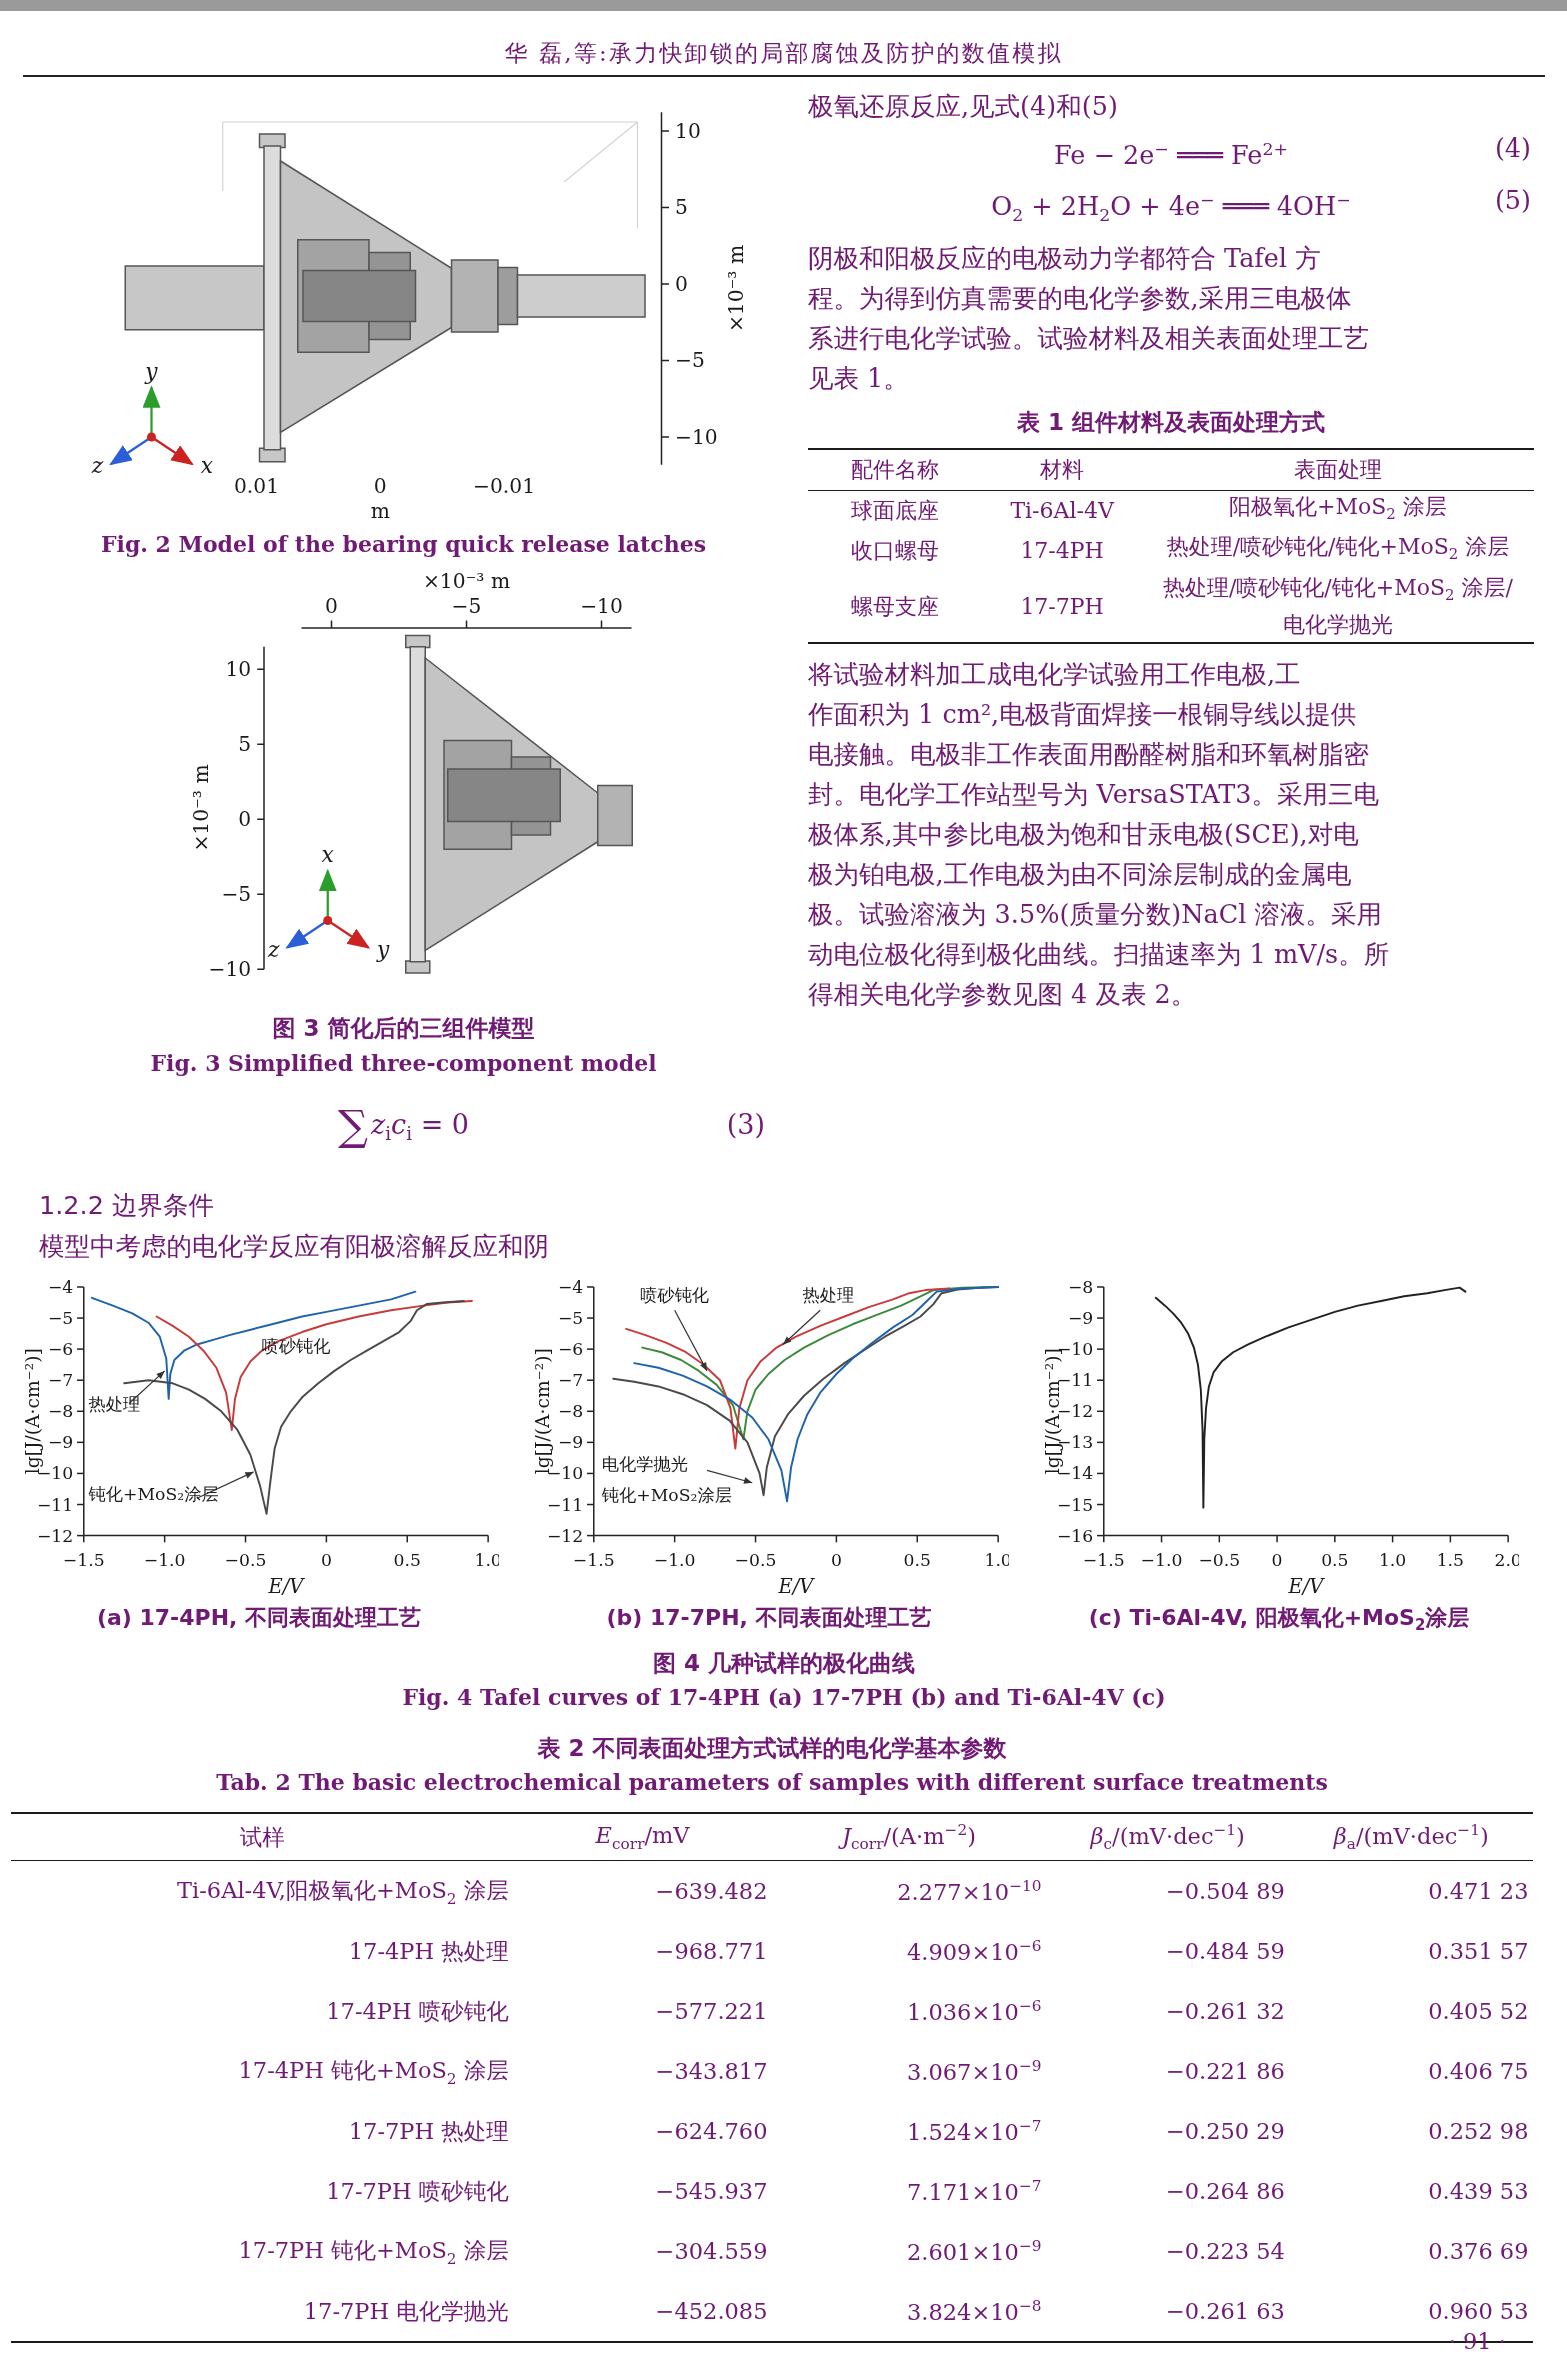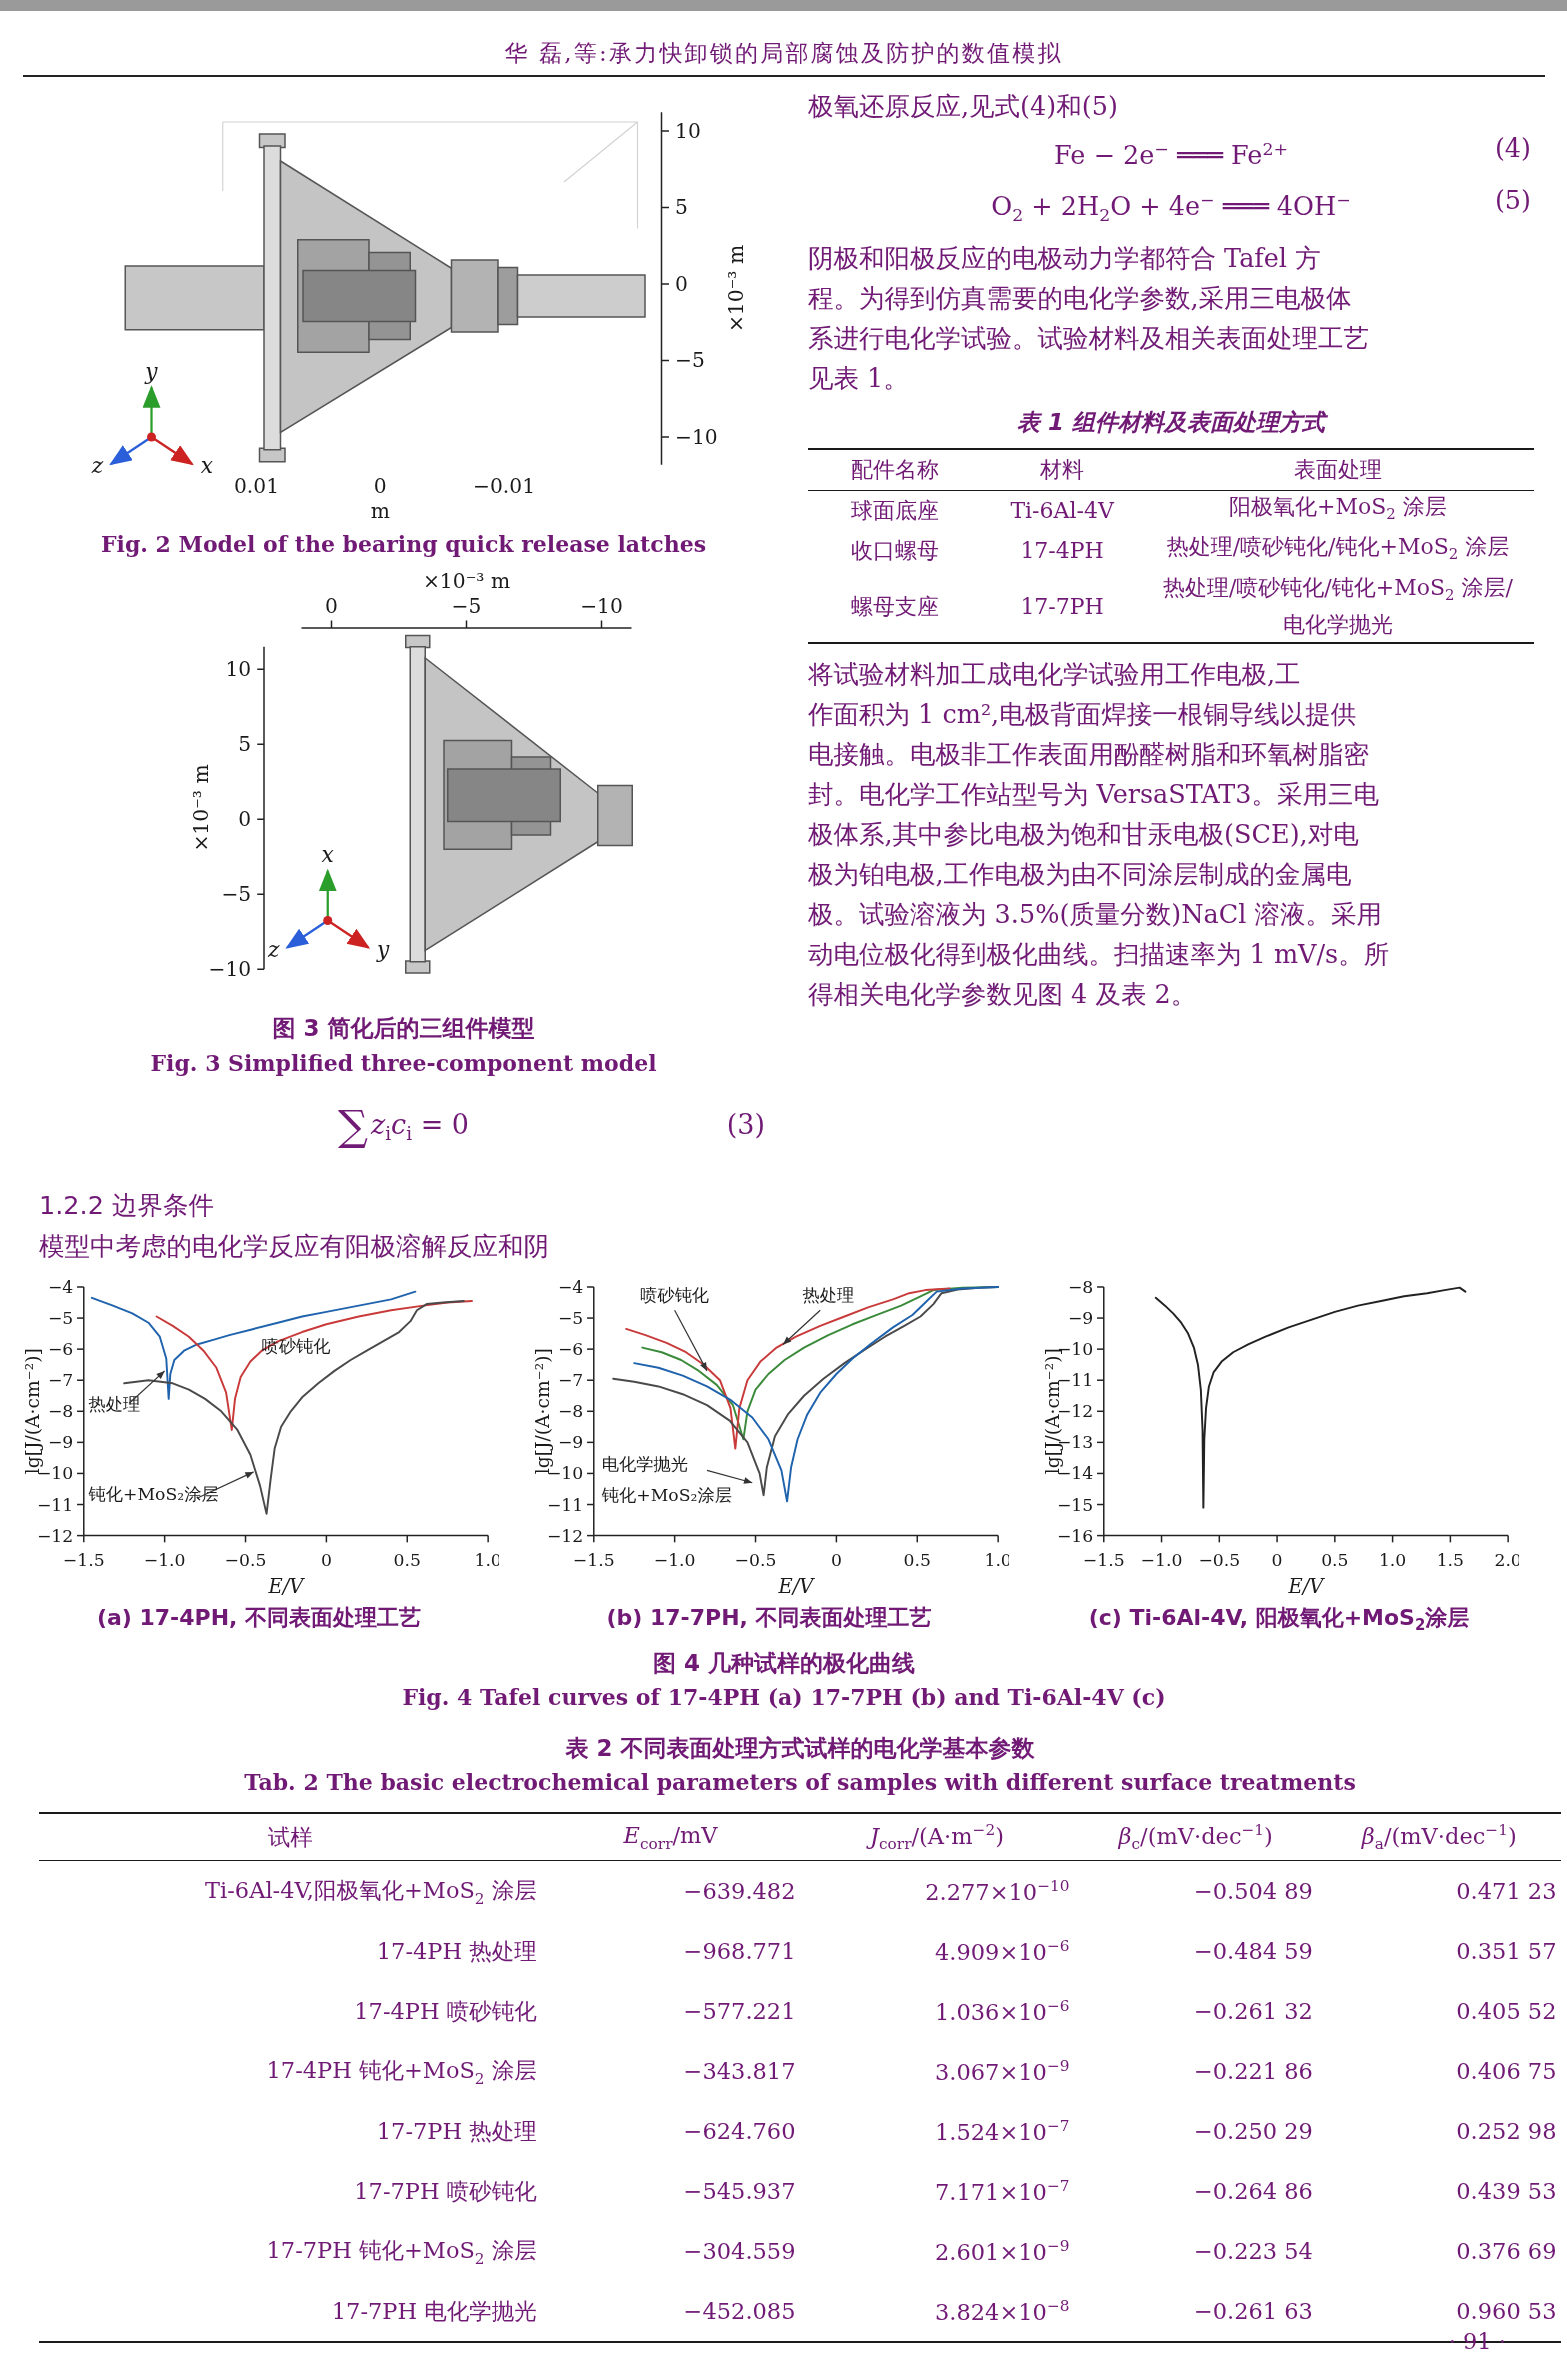--- a/index.html
+++ b/index.html
@@ -35,21 +35,21 @@
   #table2-host td{height:57px;font-size:22.5px;text-align:right;}
   
   #figure4{position:absolute;left:19px;top:1267px;width:1530px;}
   .charts-row{display:flex;gap:30px;}
   .chart-block{width:480px;}
   .chart-canvas{width:480px;height:322px;}
   .sub-cap{margin-top:3px;text-align:center;font-size:22px;font-weight:bold;
            font-family:"DejaVu Sans","Liberation Sans",sans-serif;}
   #figure4 .cap-cn{margin-top:13.5px;}
   
-  #table2-section{position:absolute;left:39px;top:1714px;width:1522px;}
+  #table2-section{position:absolute;left:11px;top:1714px;width:1522px;}
   
   .page-number{position:absolute;top:2317px;right:61px;font-size:22.5px;}
   svg text{font-family:"DejaVu Serif","Liberation Serif",serif;fill:#1a1a1a;}
   .fig-tick{font-size:27px;}
   .fig-unit{font-size:27px;}
   .triad-label{font-size:29px;font-style:italic;}
 </style>
 </head>
 <body>
 
@@ -194,21 +194,21 @@
       <span class="eq-num">(5)</span>
     </div>
 
     <div>
         <div class="body-line">  阴极和阳极反应的电极动力学都符合 Tafel 方</div>
         <div class="body-line">程。为得到仿真需要的电化学参数,采用三电极体</div>
         <div class="body-line">系进行电化学试验。试验材料及相关表面处理工艺</div>
         <div class="body-line">见表 1。</div>
       </div>
 
-    <div class="cap-cn" style="margin-top:9px;font-style:italic;">表 1  组件材料及表面处理方式</div>
+    <div class="cap-cn" style="margin-top:9px;">表 1  组件材料及表面处理方式</div>
     <div id="table1-host" data-table="right.table1">
         <table class="data-table">
           <colgroup>
             <col style="width: 24%;">
             <col style="width: 22%;">
             <col style="width: 54%;">
           </colgroup>
           <thead>
             <tr>
               <th>配件名称</th>

